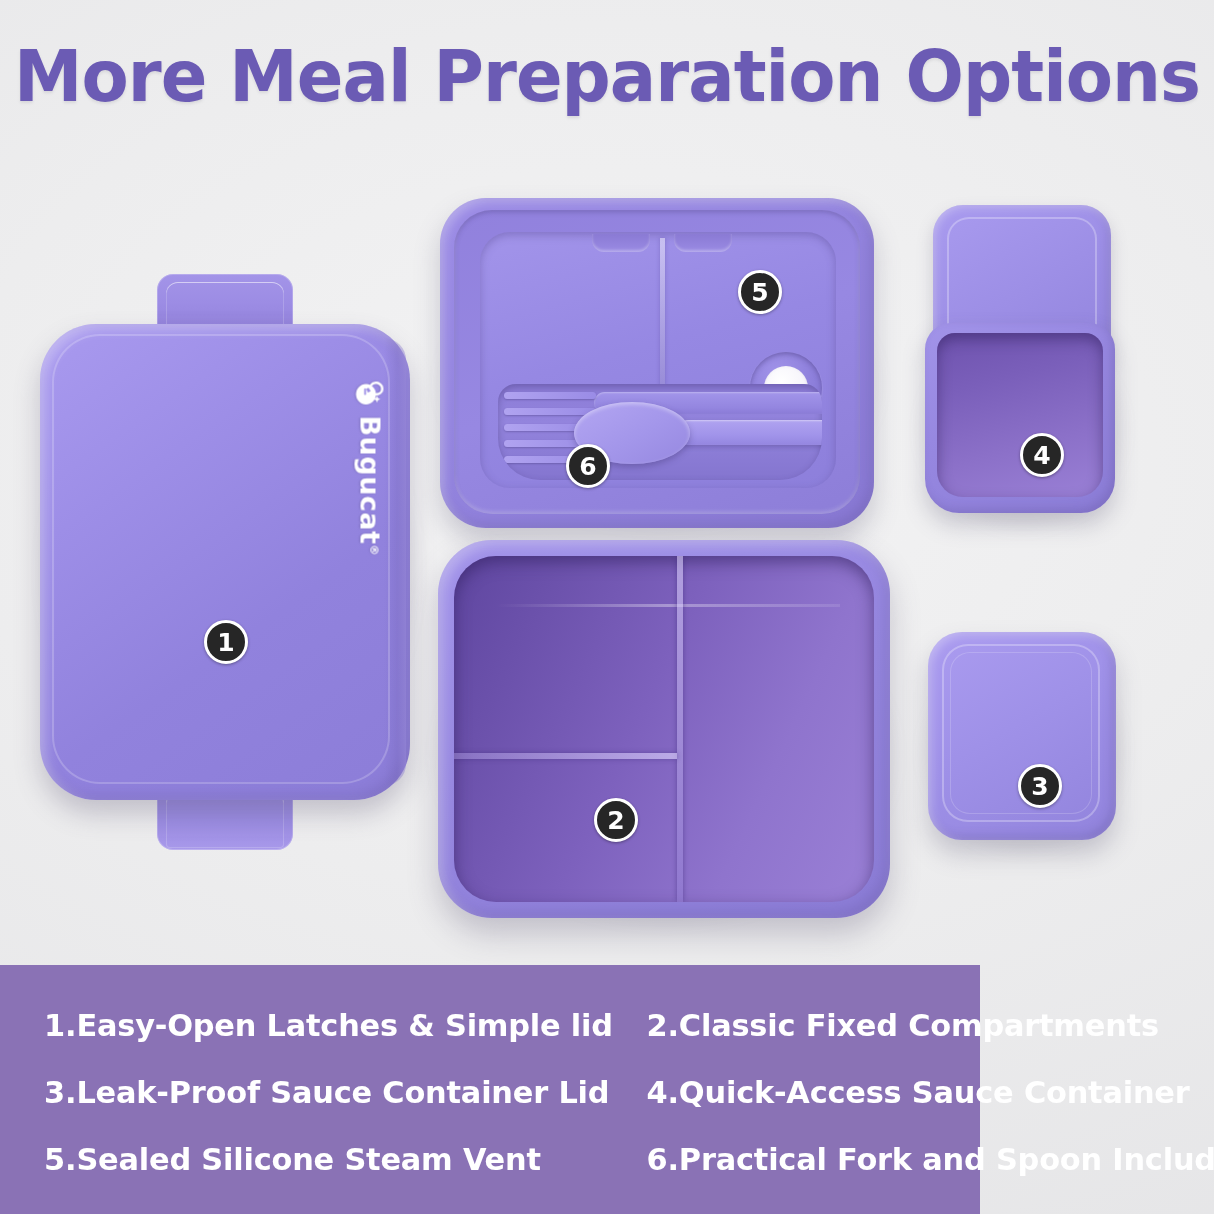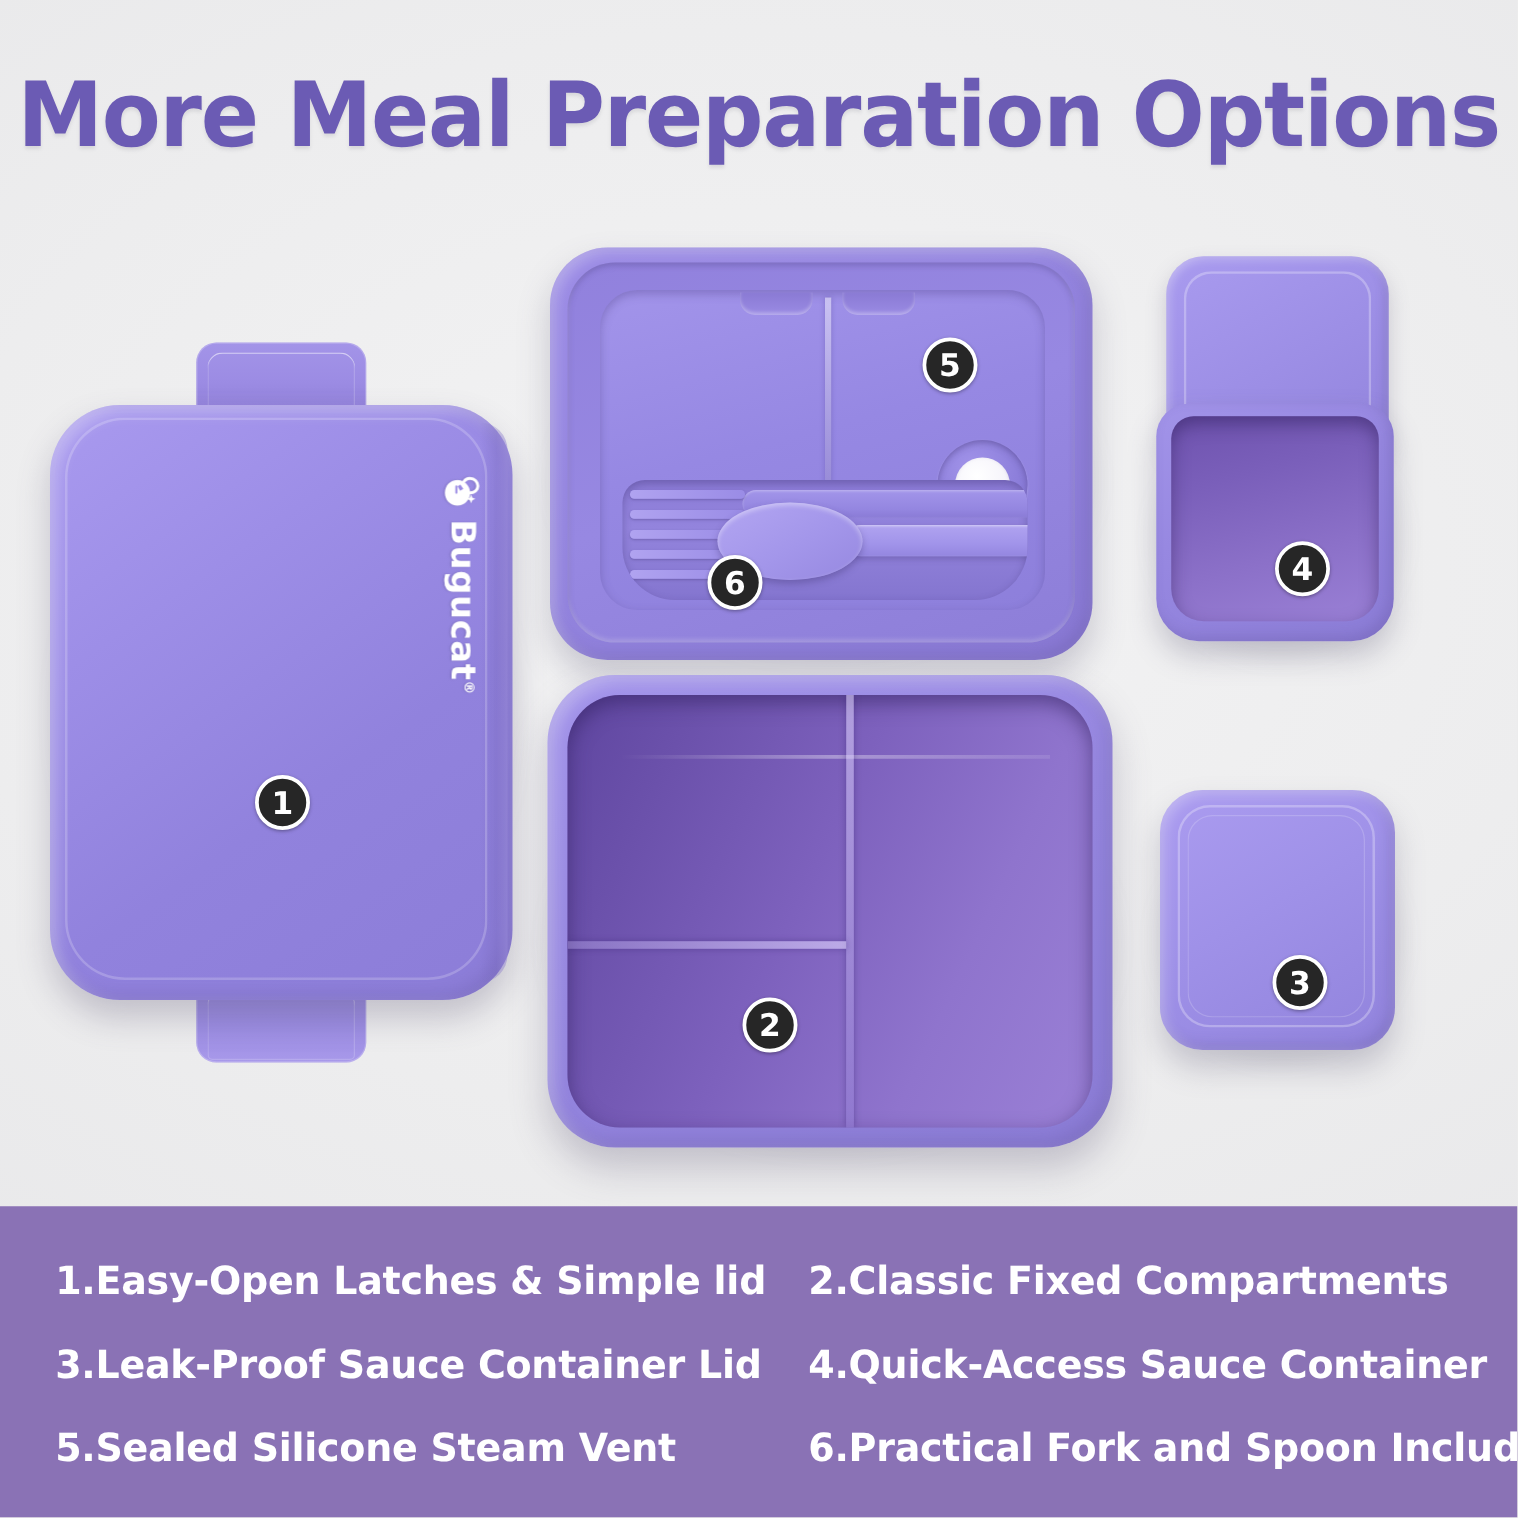--- a/index.html
+++ b/index.html
@@ -10,21 +10,21 @@
   }
   .stage{
     position:relative;width:1214px;height:1214px;
     background:
       radial-gradient(120% 80% at 50% 38%, #f3f3f4 0%, #ededee 45%, #e4e4e6 100%);
   }
 
   
   .title-wrap{
     position:absolute;left:0;top:34px;width:1214px;height:100px;
-    display:flex;align-items:flex-end;justify-content:center;
+    display:flex;align-items:flex-start;justify-content:center;
   }
   .title{
     font-family:"DejaVu Sans", sans-serif;
     font-weight:700;
     font-size:72px;
     letter-spacing:-1px;
     color:#6b5bb4;
     white-space:nowrap;
     transform:scaleX(0.955);
     transform-origin:center;
@@ -252,21 +252,21 @@
     content:"";position:absolute;left:14px;top:12px;right:16px;bottom:18px;border-radius:26px;
     box-shadow:inset 0 0 0 2px rgba(255,255,255,.28);
   }
   .s3-body::before{
     content:"";position:absolute;left:22px;top:20px;right:24px;bottom:26px;border-radius:20px;
     box-shadow:inset 0 0 0 1px rgba(255,255,255,.18);
   }
 
   
   .caption-band{
-    position:absolute;left:0;top:965px;width:1214px;height:249px;
+    position:absolute;left:0;top:965px;width:980px;height:249px;
     background:#8a72b5;
   }
   .caption-grid{
     position:absolute;inset:0;
     display:grid;
     grid-template-columns:1fr 1fr;
     grid-template-rows:1fr 1fr 1fr;
     padding:26px 0 22px 0;
     box-sizing:border-box;
   }

